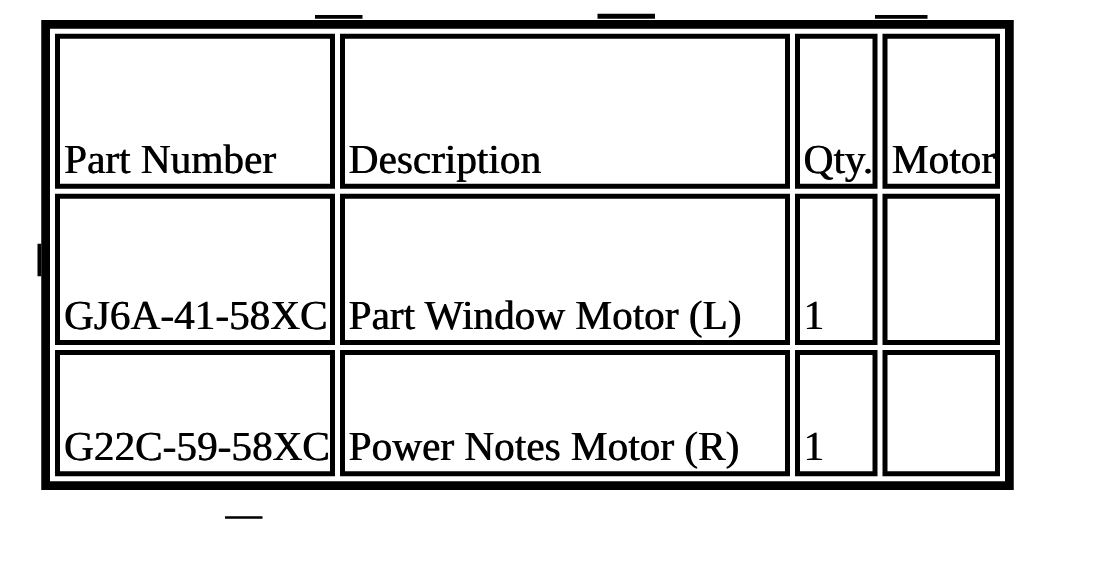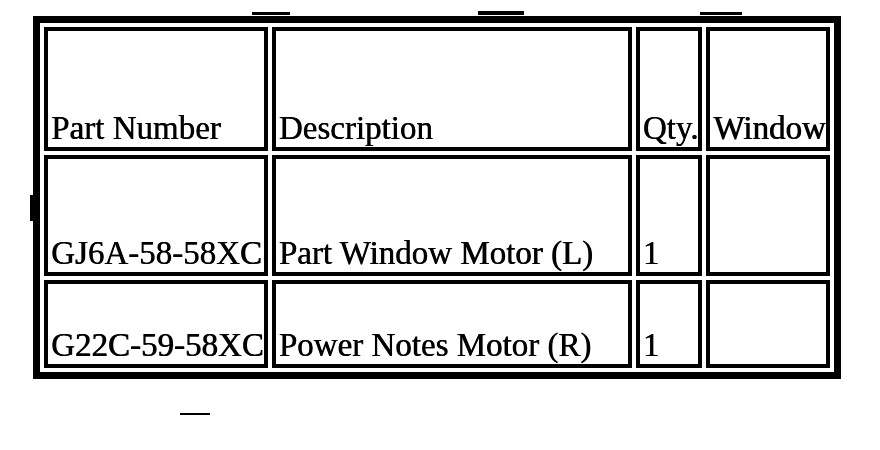--- a/index.html
+++ b/index.html
@@ -37,21 +37,21 @@
     font-size: 33px;
     line-height: 1.04;
     color: #000000;
     
     text-shadow: 0.6px 0 0 #000000;
     white-space: nowrap;
     overflow: hidden;
   }
   tr.header-row td    { height: 124px; margin-left: 37px; }
   tr.data-row-1 td    { height: 121px; }
-  tr.data-row-2 td    { height: 88px; font-family: Liberation Serif, serif; }
+  tr.data-row-2 td    { height: 101px; font-family: Liberation Serif, serif; }
   col.col-part  { width: 220px; }
   col.col-desc  { width: 360px; }
   col.col-qty   { width: 65px;  }
   col.col-notes { width: 84px;  }
 
   
   .speck {
     position: absolute;
     background: #000000;
   }
@@ -71,24 +71,24 @@
       <col class="col-part">
       <col class="col-desc">
       <col class="col-qty">
       <col class="col-notes">
     </colgroup>
     <tbody>
       <tr class="header-row">
         <td>Part Number</td>
         <td>Description</td>
         <td>Qty.</td>
-        <td>Window</td>
+        <td>Motor</td>
       </tr>
       <tr class="data-row-1">
-        <td>GJ6A-58-58XC</td>
+        <td>GJ6A-41-58XC</td>
         <td>Part Window Motor (L)</td>
         <td>1</td>
         <td></td>
       </tr>
       <tr class="data-row-2">
         <td>G22C-59-58XC</td>
         <td>Power Notes Motor (R)</td>
         <td>1</td>
         <td></td>
       </tr>

